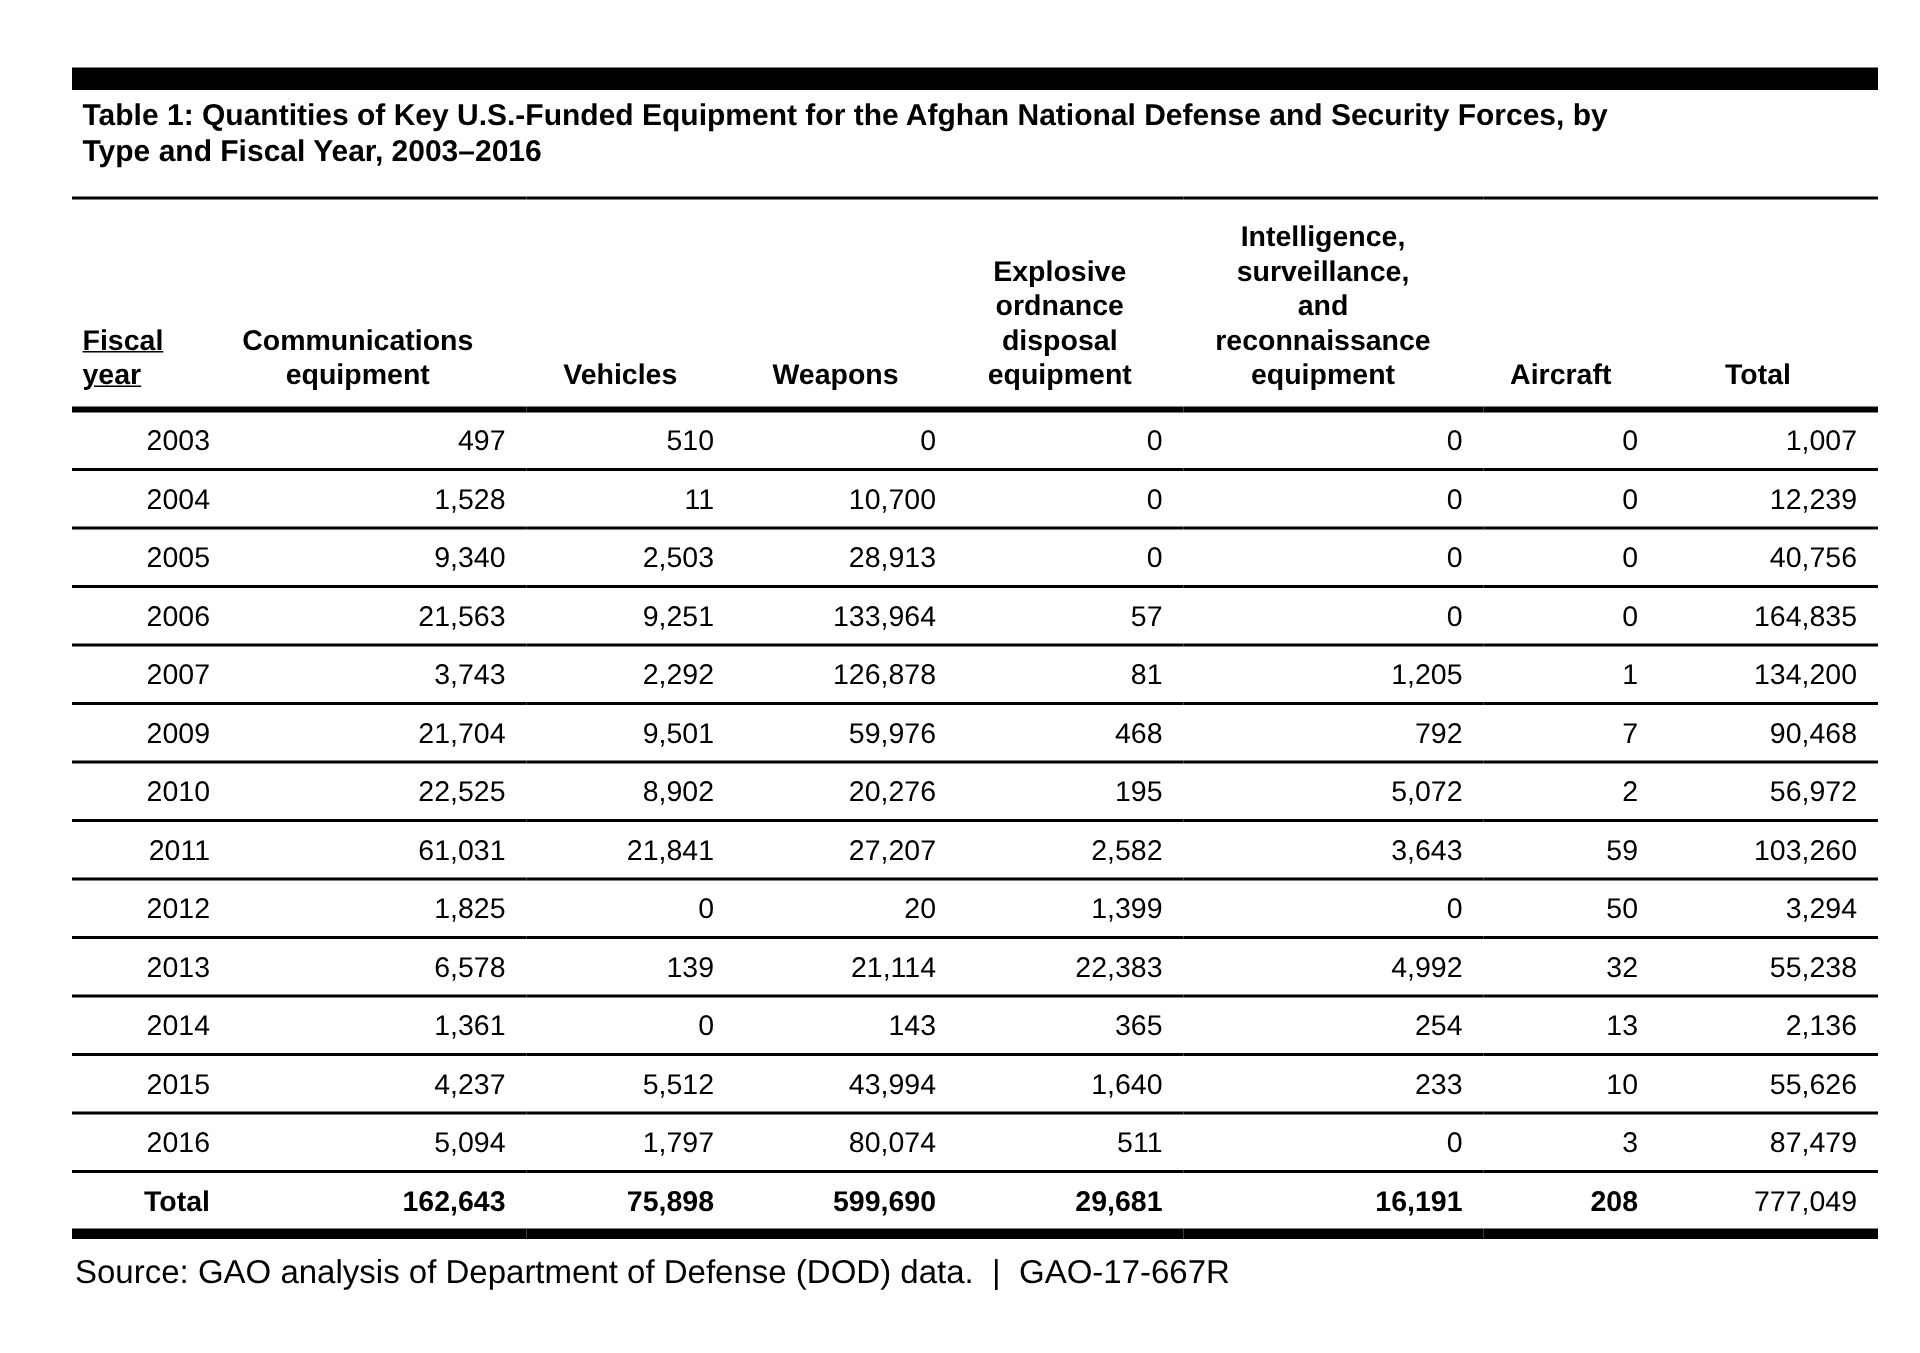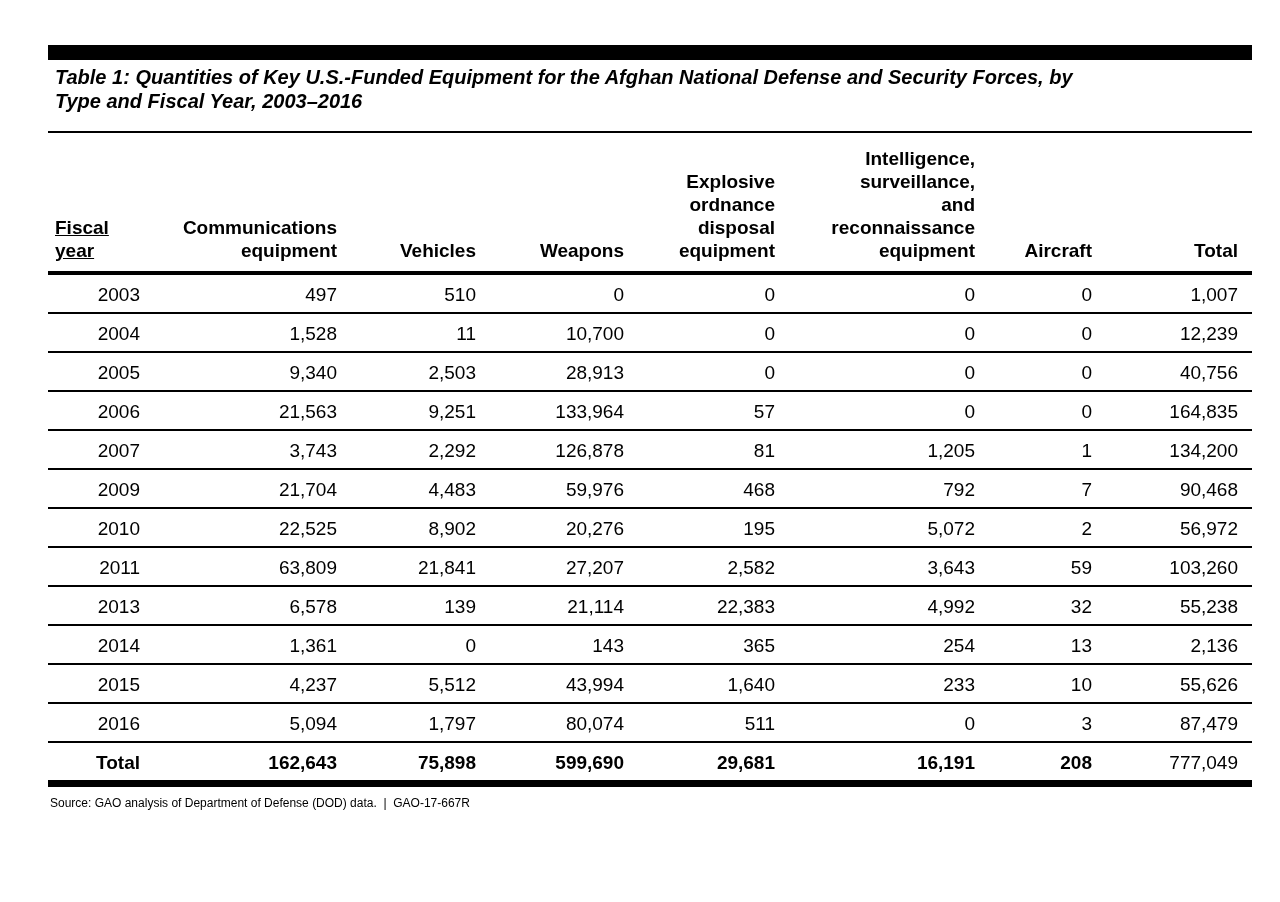--- a/index.html
+++ b/index.html
@@ -25,35 +25,34 @@
     height: 15px;
     background: #000000;
   }
   .table-title {
     margin: 5px 0 0 0;
     padding-left: 7px;
     font-size: 20px;
     line-height: 24px;
     font-weight: bold;
     white-space: pre-line;
-    font-style: italic;
   }
   table.data-table {
     margin-top: 18px;
     width: 1204px;
     border-collapse: collapse;
     table-layout: fixed;
     border-top: 2px solid #000000;
   }
   table.data-table th {
     vertical-align: bottom;
     font-size: 19px;
     line-height: 23px;
     font-weight: bold;
-    text-align: right;
+    text-align: center;
     padding: 14px 14px 9px 0;
     border-bottom: 4px solid #000000;
     white-space: pre-line;
   }
   table.data-table th.col-year {
     text-align: left;
     padding-left: 7px;
     padding-right: 0;
     text-decoration: underline;
   }
@@ -73,21 +72,21 @@
   table.data-table td:last-child {
     font-weight: normal;
   }
   tr.total-row td {
     font-weight: bold;
     border-bottom: 7px solid #000000;
   }
   .source-line {
     margin-top: 9px;
     padding-left: 2px;
-    font-size: 12px;
+    font-size: 22px;
     white-space: pre;
   }
 </style>
 </head>
 <body>
 
 <div class="page">
   <div class="content">
 
     <div class="top-rule"></div>
@@ -174,46 +173,56 @@
     <td>2,292</td>
     <td>126,878</td>
     <td>81</td>
     <td>1,205</td>
     <td>1</td>
     <td>134,200</td>
   </tr>
           <tr>
     <td>2009</td>
     <td>21,704</td>
-    <td>4,483</td>
+    <td>9,501</td>
     <td>59,976</td>
     <td>468</td>
     <td>792</td>
     <td>7</td>
     <td>90,468</td>
   </tr>
           <tr>
     <td>2010</td>
     <td>22,525</td>
     <td>8,902</td>
     <td>20,276</td>
     <td>195</td>
     <td>5,072</td>
     <td>2</td>
     <td>56,972</td>
   </tr>
           <tr>
     <td>2011</td>
-    <td>63,809</td>
+    <td>61,031</td>
     <td>21,841</td>
     <td>27,207</td>
     <td>2,582</td>
     <td>3,643</td>
     <td>59</td>
     <td>103,260</td>
+  </tr>
+          <tr>
+    <td>2012</td>
+    <td>1,825</td>
+    <td>0</td>
+    <td>20</td>
+    <td>1,399</td>
+    <td>0</td>
+    <td>50</td>
+    <td>3,294</td>
   </tr>
           <tr>
     <td>2013</td>
     <td>6,578</td>
     <td>139</td>
     <td>21,114</td>
     <td>22,383</td>
     <td>4,992</td>
     <td>32</td>
     <td>55,238</td>

